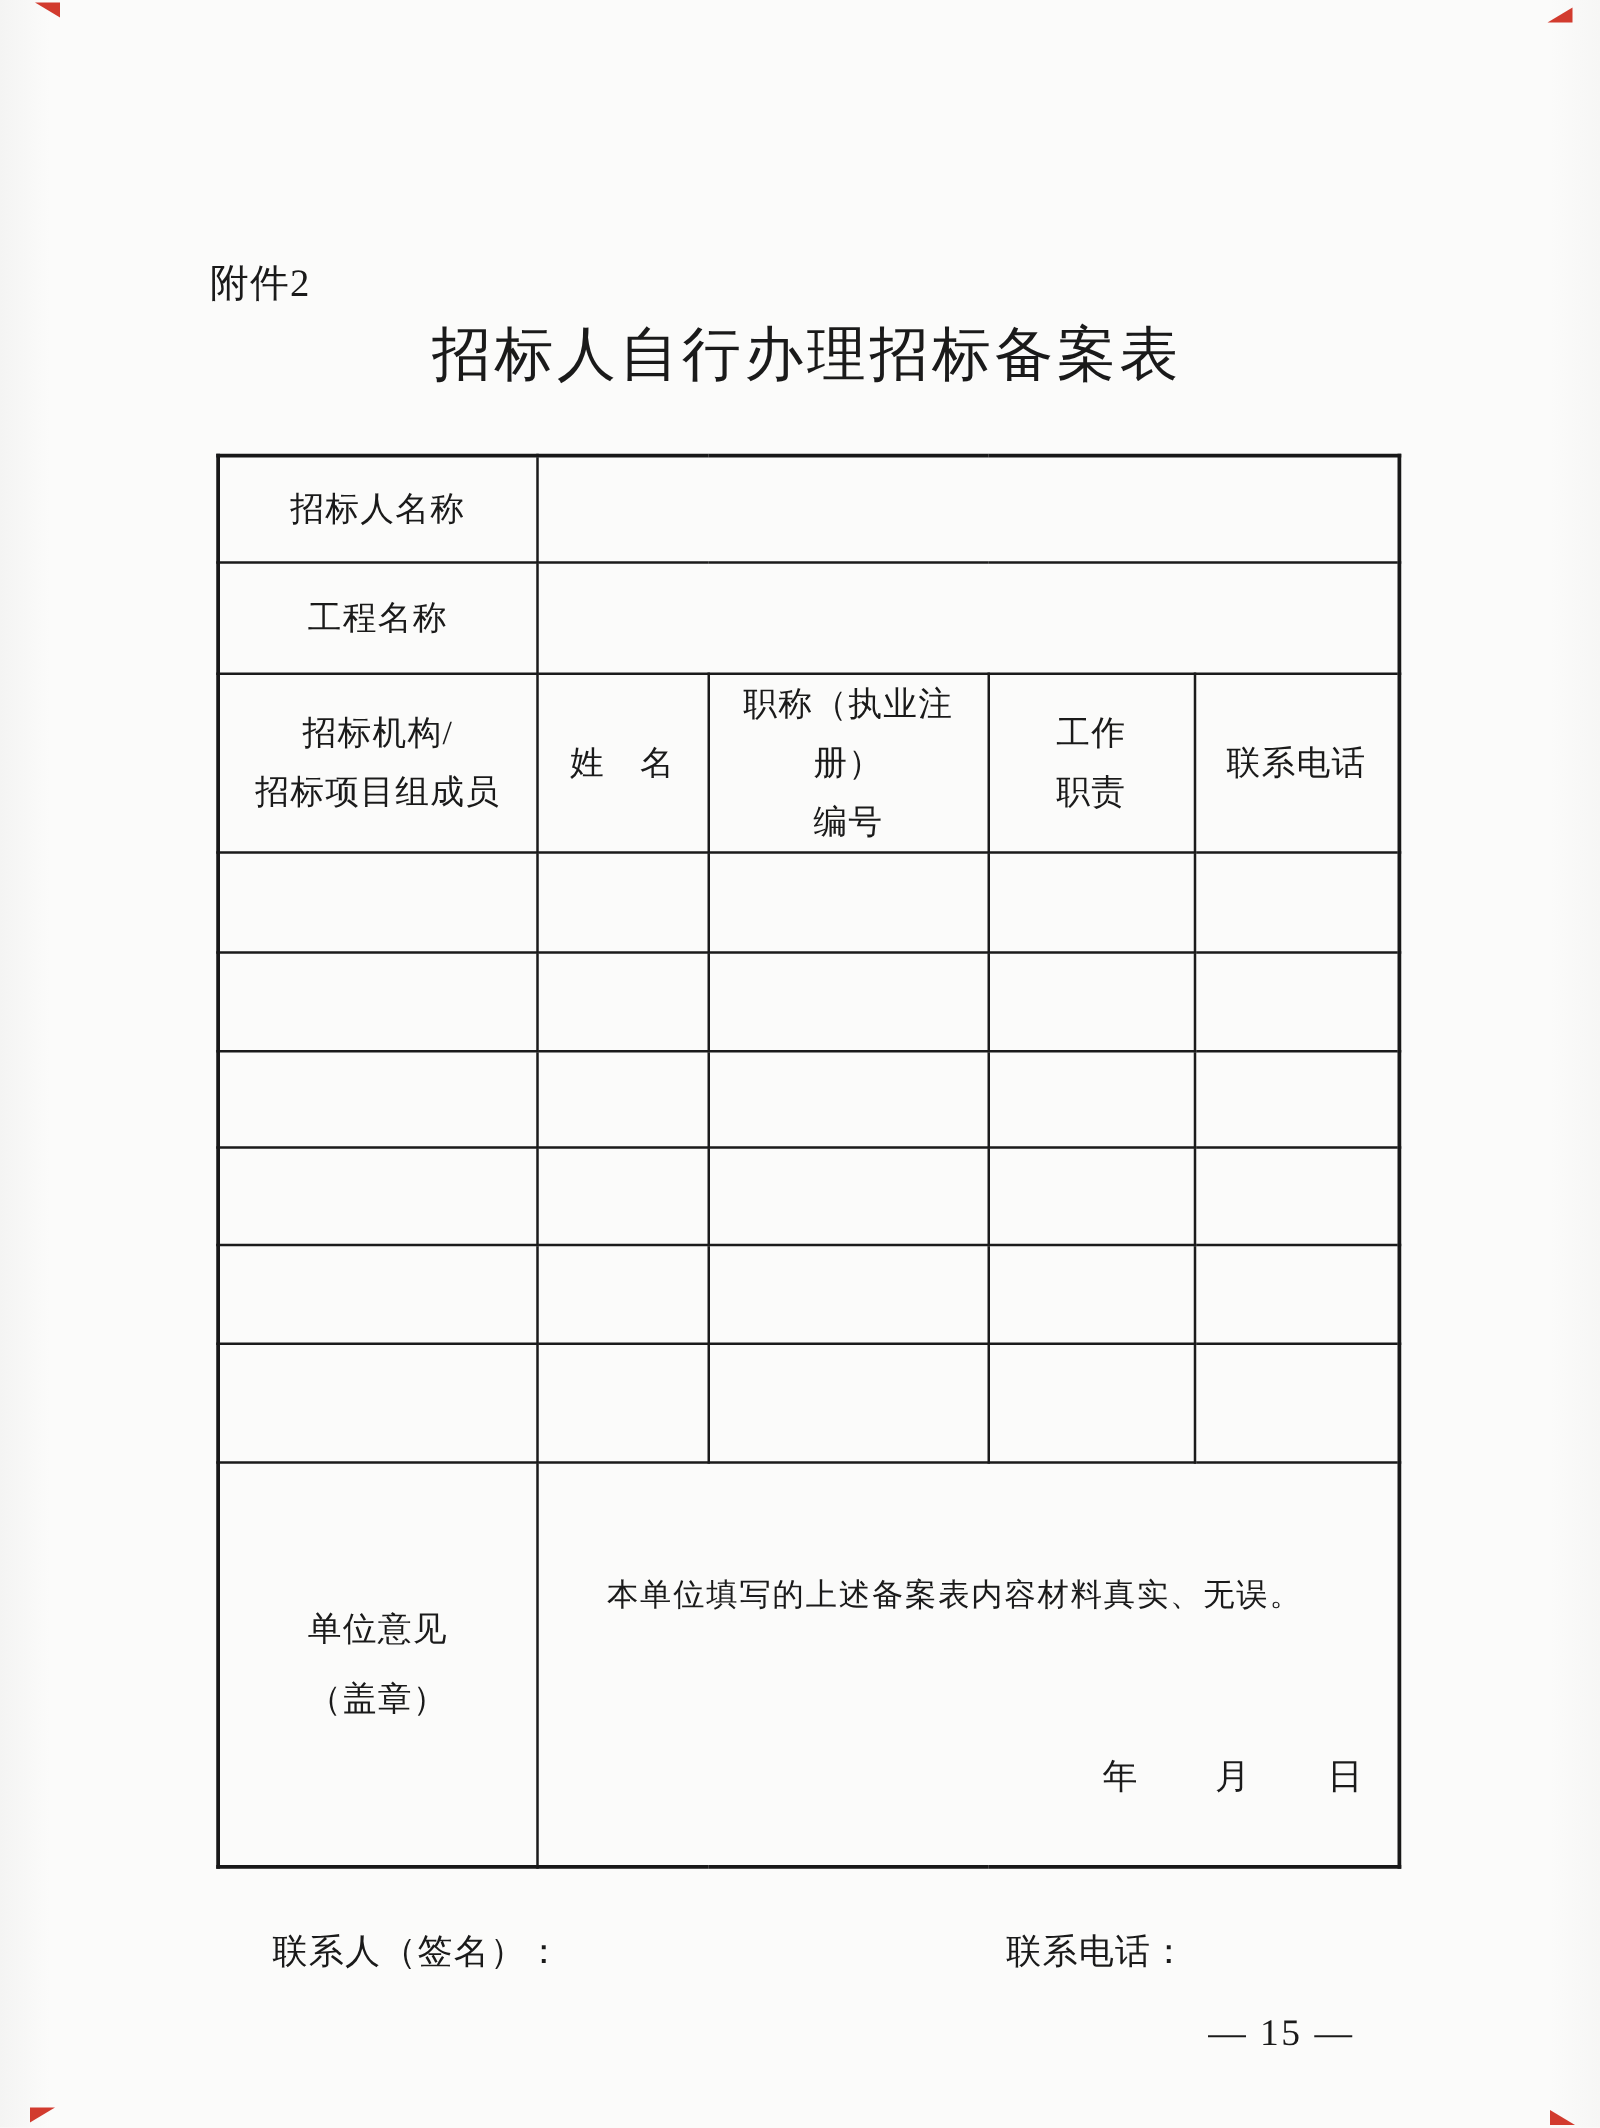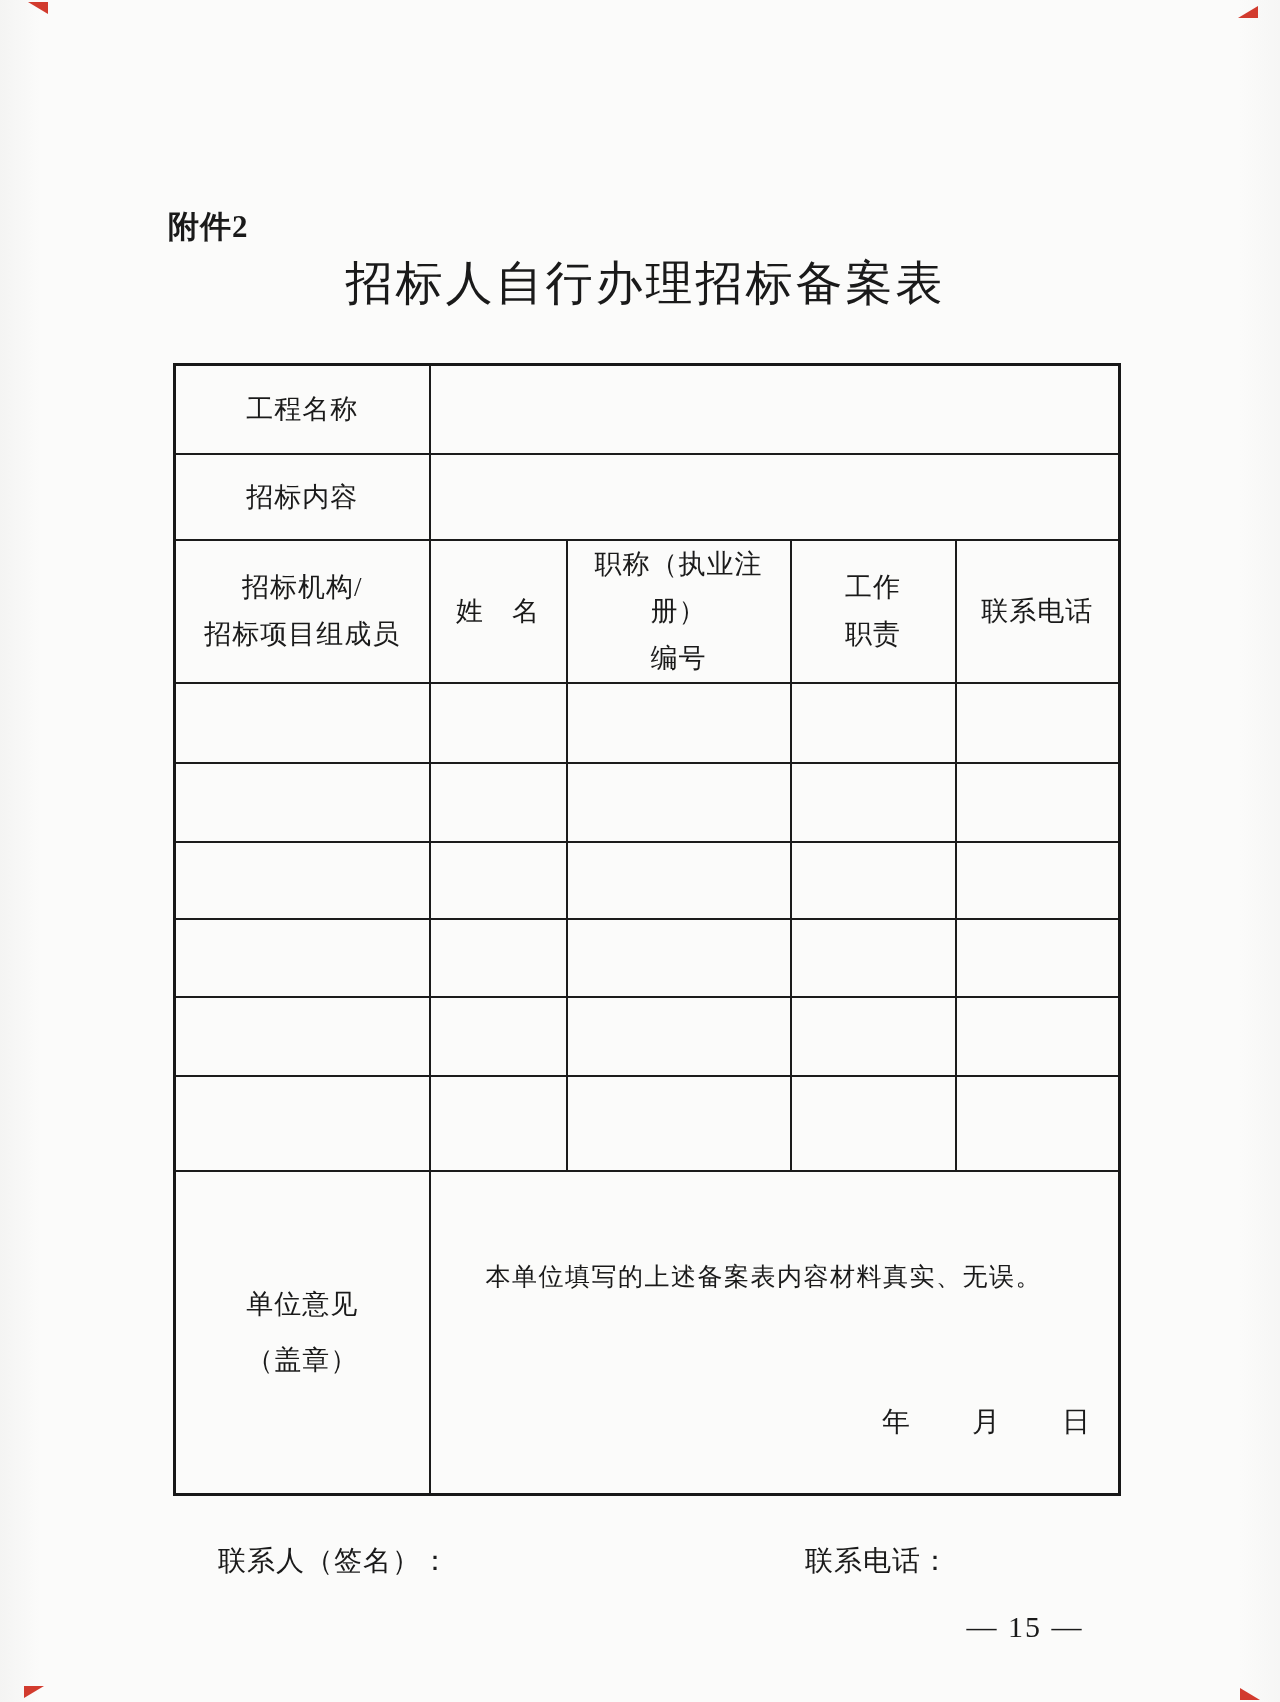--- a/index.html
+++ b/index.html
@@ -5,21 +5,21 @@
   html,body{margin:0;padding:0;}
   body{
     width:1280px;height:1702px;position:relative;
     background:#fbfbfa;
     font-family:"Liberation Serif","DejaVu Serif",serif;
     color:#1a1a1a;overflow:hidden;
   }
   .page{position:absolute;inset:0;background:linear-gradient(90deg,#f4f4f3 0,#fbfbfa 40px,#fbfbfa 1240px,#f6f6f5 1280px);}
   .attachment{
     position:absolute;left:168px;top:206px;
-    font-size:31px;font-weight:bold;letter-spacing:1px;
+    font-size:31px;font-weight:normal;letter-spacing:1px;
   }
   .title{
     position:absolute;left:173px;top:252px;width:945px;
     text-align:center;font-size:47px;font-weight:normal;letter-spacing:3px;
   }
   table.form{
     position:absolute;left:173px;top:363px;width:945px;
     border-collapse:collapse;table-layout:fixed;
     border:3px solid #181818;
   }
@@ -84,30 +84,30 @@
   <table class="form">
     <colgroup>
       <col style="width:255px">
         <col style="width:137px">
         <col style="width:224px">
         <col style="width:165px">
         <col style="width:164px">
     </colgroup>
 
     <tbody>
+        <tr class="r-info1">
+      <td>招标人名称</td>
+      <td colspan="4"></td>
+    </tr>
 
     <tr class="r-info2">
       <td>工程名称</td>
       <td colspan="4"></td>
     </tr>
 
-    <tr class="r-info3">
-      <td>招标内容</td>
-      <td colspan="4"></td>
-    </tr>
 
     <tr class="r-header">
       <td class="two-line">
         <div>招标机构/</div>
         <div>招标项目组成员</div>
       </td>
       <td>姓　名</td>
       <td class="two-line">
         <div>职称（执业注册）</div>
         <div>编号</div>

